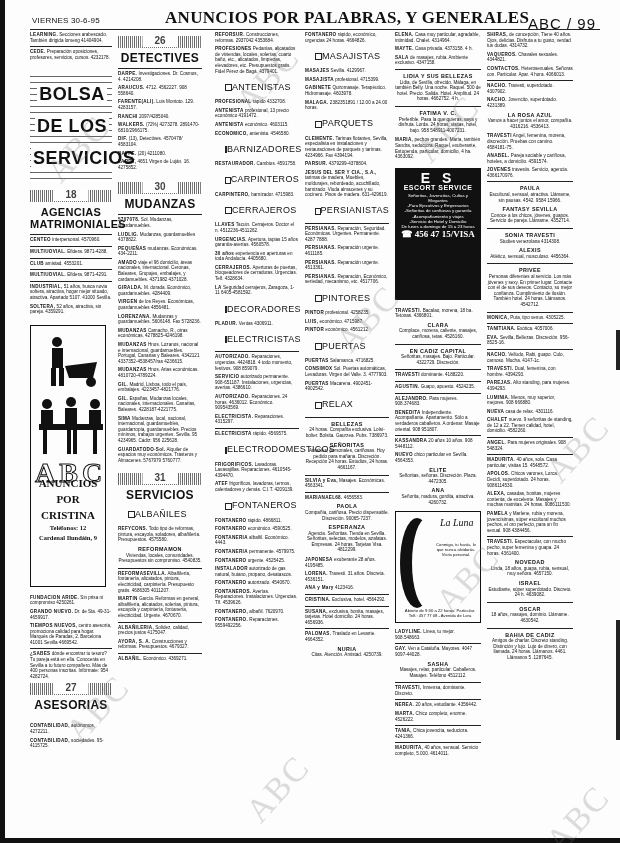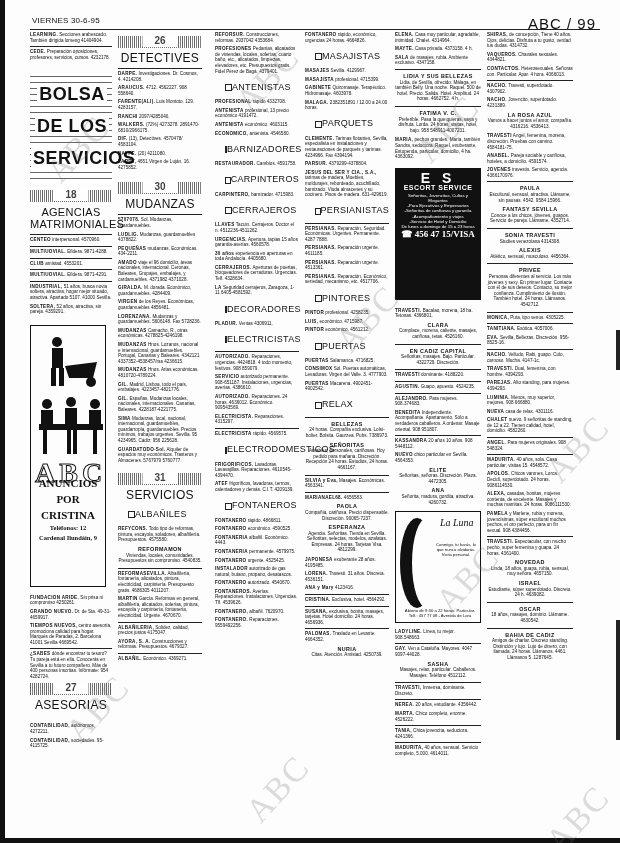--- a/index.html
+++ b/index.html
@@ -19,21 +19,21 @@
   .c1 { left: 30px; width: 82px; }
   .c2 { left: 118px; width: 84px; }
   .c3 { left: 215px; width: 84px; }
   .c4 { left: 305px; width: 84px; }
   .c5 { left: 395px; width: 86px; }
   .c6 { left: 487px; width: 86px; }
 
   .ad { margin-bottom: 3px; }
   .ad b { font-weight: bold; letter-spacing: 0.3px; }
   .rule { border-top: 1px solid #222; margin: 2px 0; }
-  .section-head { text-align: center; font-weight: normal; font-size: 11px; line-height: 12px; margin: 4px 0 4px; letter-spacing: 0.3px; }
+  .section-head { text-align: center; font-weight: bold; font-size: 11px; line-height: 12px; margin: 4px 0 4px; letter-spacing: 0.3px; }
   .section-head.big { font-size: 12px; }
   .num-bar { height: 12px; margin: 4px 0 2px; background: repeating-linear-gradient(90deg, #333 0 1px, #fff 1px 2px, #555 2px 3px, #fff 3px 4px); position: relative; opacity: .75; }
   .num-bar span { position: absolute; left: 50%; top: -1px; transform: translateX(-50%); background: #fff; padding: 0 12px; font-size: 10px; font-weight: bold; line-height: 12px; color: #000; }
   .sub-head { display: flex; align-items: center; gap: 0; font-size: 9px; font-weight: normal; margin: 10px 0 8px 10px; letter-spacing: 0.3px; font-family: "Liberation Sans", sans-serif; }
   .box { width: 7px; height: 7px; border: 1px solid #222; display: inline-block; }
   .centered-name { text-align: center; font-weight: bold; font-size: 5.4px; margin-top: 4px; letter-spacing: 0.4px; }
   .centered-text { text-align: center; margin-bottom: 4px; }
 
   .bolsa { margin: 14px 0 8px; height: 108px; position: relative; background: repeating-linear-gradient(0deg, #fff 0 3px, #666 3px 4px, #fff 4px 6px); }
   .bolsa .word { position: absolute; left: 1px; width: 100%; text-align: center; font-weight: bold; font-size: 18px; line-height: 20px; font-family: Liberation Sans, sans-serif; letter-spacing: 0.5px; }
@@ -65,20 +65,21 @@
 <body>
 
 <div class="page">
   <div class="left-bar"></div>
   <div class="bottom-bar"></div>
   <div class="right-mark" style="top:330px;height:40px;"></div>
   <div class="right-mark" style="top:620px;height:120px;"></div>
 
   <div class="header">
     <span class="date">VIERNES 30-6-95</span>
+    <span class="title">ANUNCIOS POR PALABRAS, Y GENERALES</span>
     <span class="pagenum">ABC / 99</span>
   </div>
 
   <div class="col c1">
     <div class="ad"><b>LEARNING.</b> <span>Secciones arabescado. También dirigida lomeng 41404904.</span></div>
     <div class="rule"></div>
     <div class="ad"><b>CEDE.</b> <span>Preparación oposiciones, profesores, servicios, cursos. 4232178.</span></div>
 
     <div class="bolsa">
       <div class="word w1"><span>BOLSA</span></div>

